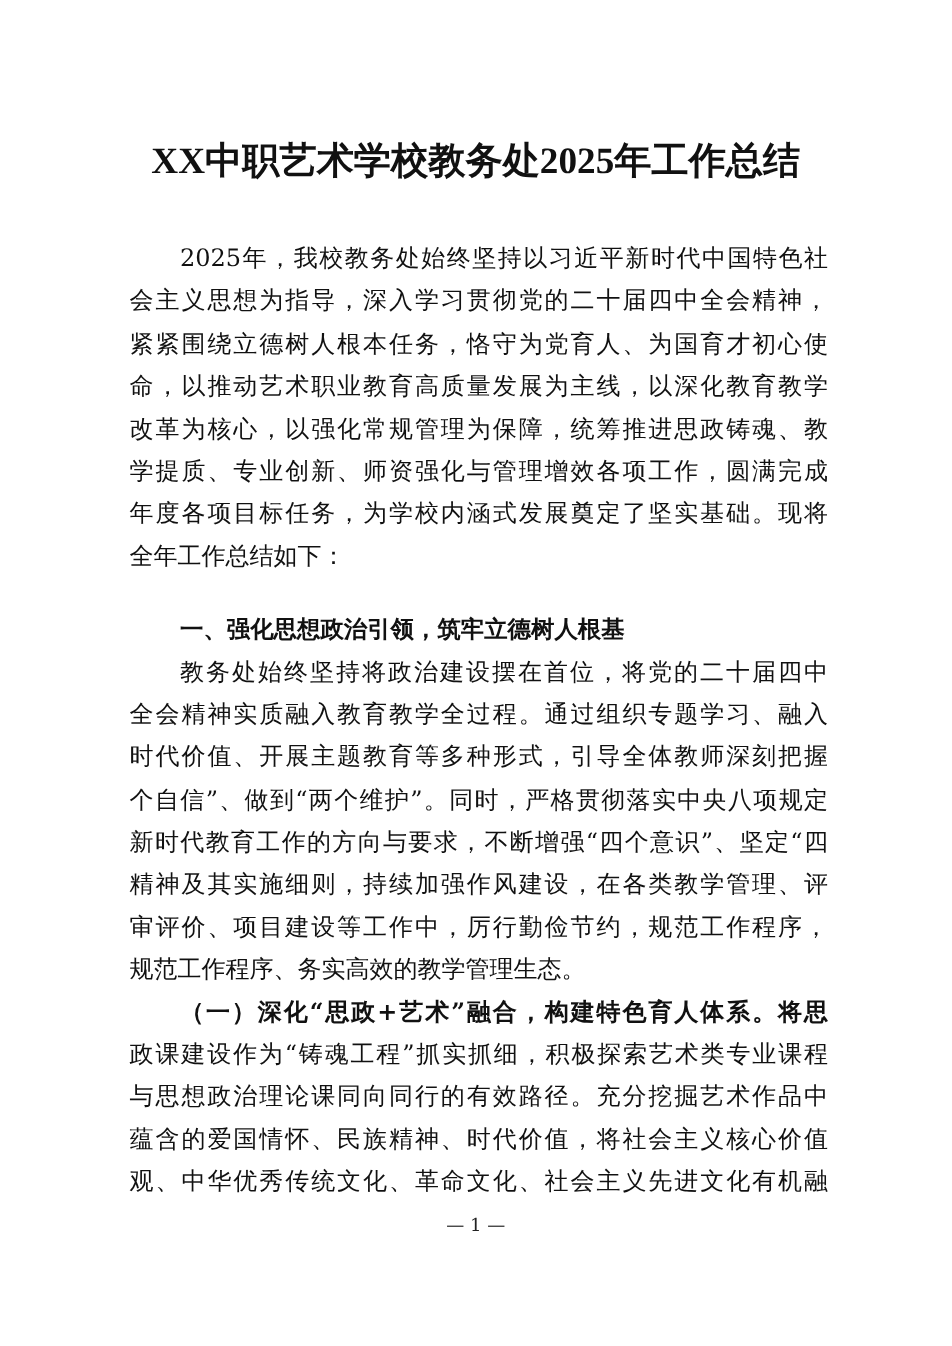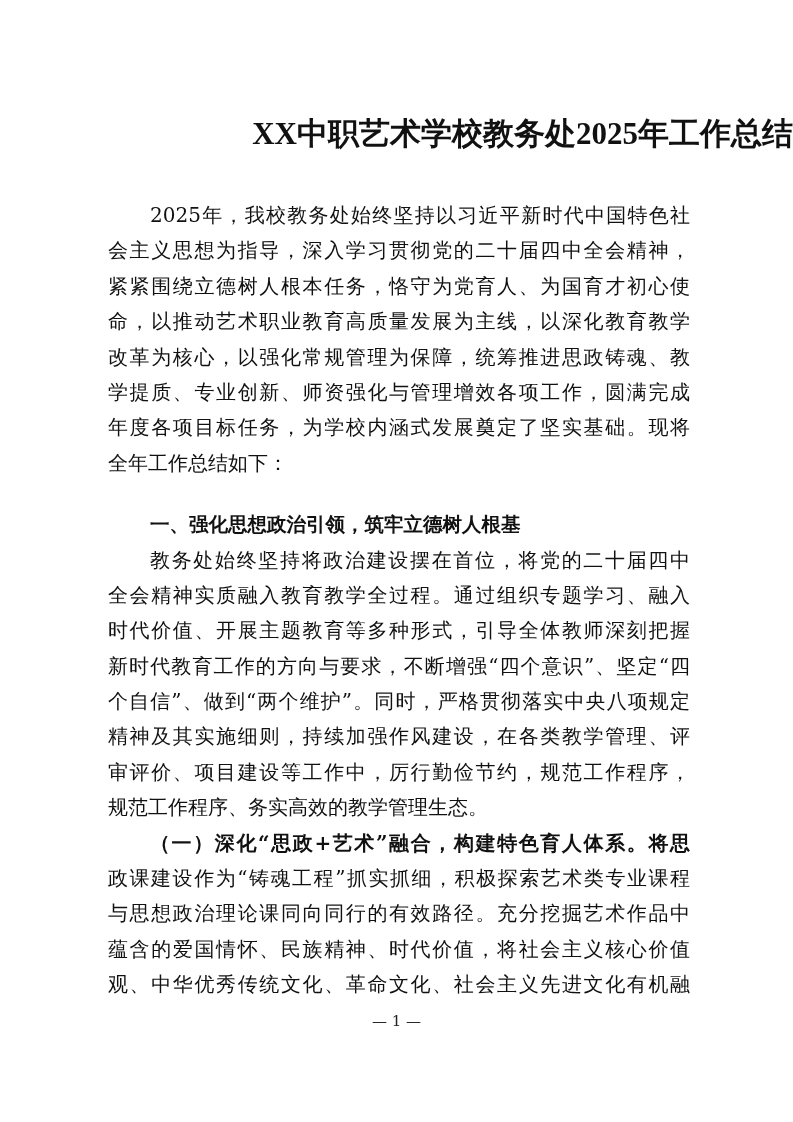--- a/index.html
+++ b/index.html
@@ -1,18 +1,18 @@
 <!DOCTYPE html>
 <html><head>
 <meta charset="utf-8">
 <style>
   html, body { margin: 0; padding: 0; background: #ffffff; }
   body { width: 793px; height: 1122px; position: relative; overflow: hidden;
          font-family: "DejaVu Serif", "Liberation Serif", serif; color: #111; }
-  .title { position: absolute; top: 112px; left: 0; width: 793px; text-align: right;
+  .title { position: absolute; top: 112px; left: 0; width: 793px; text-align: center;
            font-family: "Liberation Serif", "DejaVu Serif", serif; font-weight: bold;
            font-size: 31px; letter-spacing: 0px; line-height: 44px; }
   .body { position: absolute; top: 198px; left: 108px; width: 582px; }
   .line { height: 35.4px; line-height: 35.4px; font-size: 20px; white-space: nowrap;
           text-align: justify; text-align-last: justify; letter-spacing: 0; }
   .line.last { text-align-last: left; }
   .line.indent { padding-left: 42px; }
   .h1 { font-family: "DejaVu Sans", "Liberation Sans", sans-serif; font-weight: bold;
         text-align-last: left; font-size: 19.5px; margin-top: 26px; }
   .h2 { font-weight: bold; }
@@ -30,22 +30,22 @@
       <div class="line">紧紧围绕立德树人根本任务，恪守为党育人、为国育才初心使</div>
       <div class="line">命，以推动艺术职业教育高质量发展为主线，以深化教育教学</div>
       <div class="line">改革为核心，以强化常规管理为保障，统筹推进思政铸魂、教</div>
       <div class="line">学提质、专业创新、师资强化与管理增效各项工作，圆满完成</div>
       <div class="line">年度各项目标任务，为学校内涵式发展奠定了坚实基础。现将</div>
       <div class="line last">全年工作总结如下：</div>
       <div class="line indent h1">一、强化思想政治引领，筑牢立德树人根基</div>
       <div class="line indent">教务处始终坚持将政治建设摆在首位，将党的二十届四中</div>
       <div class="line">全会精神实质融入教育教学全过程。通过组织专题学习、融入</div>
       <div class="line">时代价值、开展主题教育等多种形式，引导全体教师深刻把握</div>
+      <div class="line">个自信”、做到“两个维护”。同时，严格贯彻落实中央八项规定</div>
       <div class="line">新时代教育工作的方向与要求，不断增强“四个意识”、坚定“四</div>
-      <div class="line">个自信”、做到“两个维护”。同时，严格贯彻落实中央八项规定</div>
       <div class="line">精神及其实施细则，持续加强作风建设，在各类教学管理、评</div>
       <div class="line">审评价、项目建设等工作中，厉行勤俭节约，规范工作程序，</div>
       <div class="line last">规范工作程序、务实高效的教学管理生态。</div>
       <div class="line indent h2">（一）深化“思政+艺术”融合，构建特色育人体系。将思</div>
       <div class="line">政课建设作为“铸魂工程”抓实抓细，积极探索艺术类专业课程</div>
       <div class="line">与思想政治理论课同向同行的有效路径。充分挖掘艺术作品中</div>
       <div class="line">蕴含的爱国情怀、民族精神、时代价值，将社会主义核心价值</div>
       <div class="line">观、中华优秀传统文化、革命文化、社会主义先进文化有机融</div>
     </div>
   <div class="pagenum">— 1 —</div>

